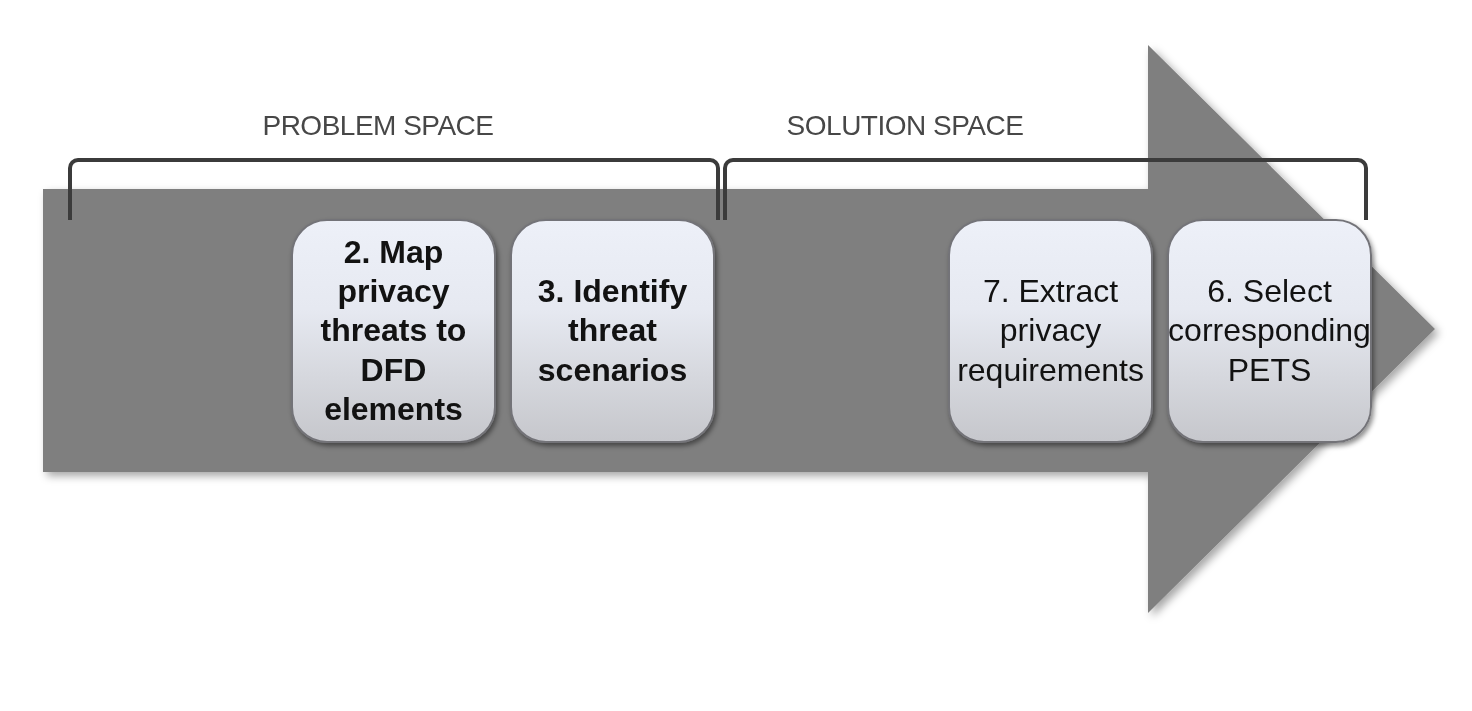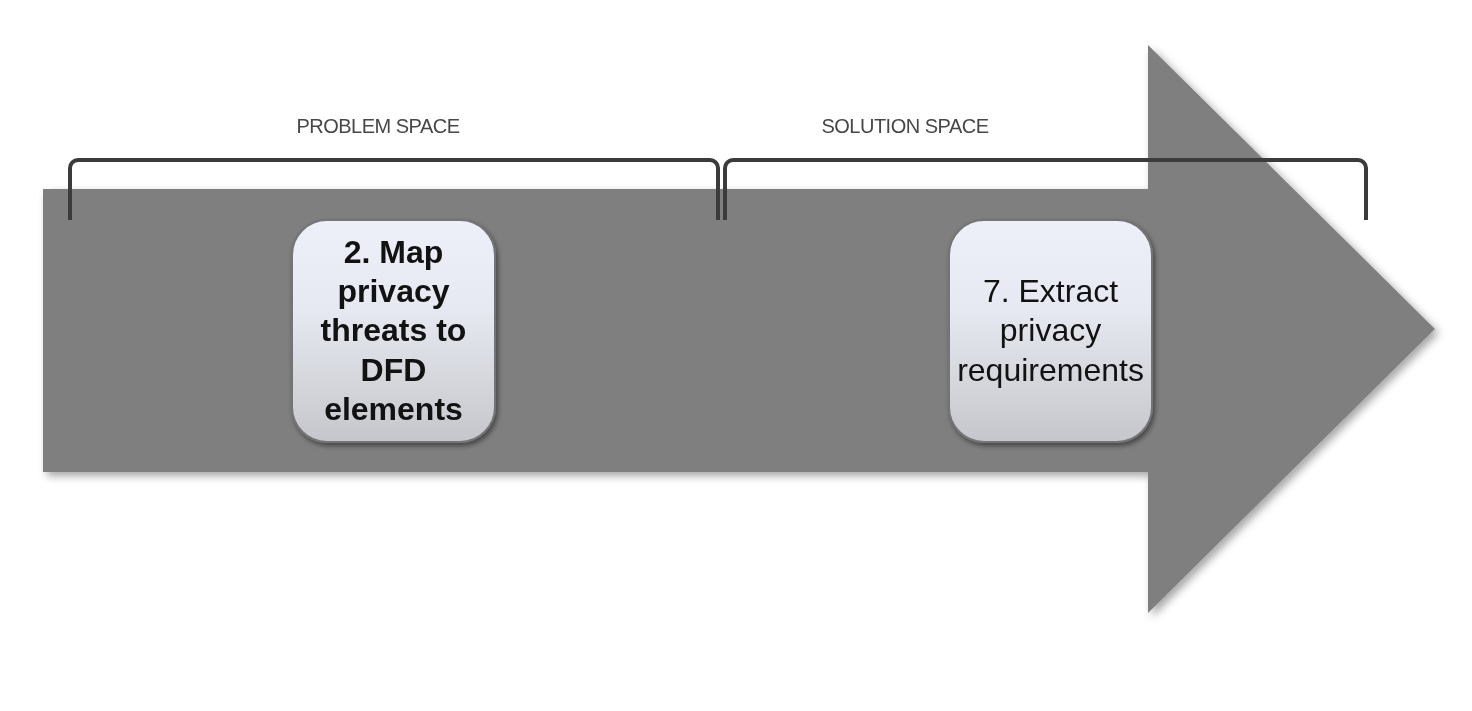--- a/index.html
+++ b/index.html
@@ -24,21 +24,21 @@
     box-sizing:border-box;
     z-index:3;
     background:transparent;
   }
   #bracket-problem{left:68px;width:652px;}
   #bracket-solution{left:723px;width:645px;}
 
   .space-label{
     position:absolute;
     top:108px;
-    font-size:20px;
+    font-size:28px;
     line-height:36px;
     letter-spacing:-0.5px;
     color:#474747;
     text-align:center;
     z-index:3;
     white-space:nowrap;
   }
   #label-problem{left:68px;width:620px;}
   #label-solution{left:695px;width:420px;}
 
@@ -93,19 +93,29 @@
   <div class="bracket" id="bracket-problem"></div>
   <div class="bracket" id="bracket-solution"></div>
 
   <div class="step-box bold" id="step-2">
     <div class="step-label">2. Map
 privacy
 threats to
 DFD
 elements</div>
   </div>
+  <div class="step-box bold" id="step-3">
+    <div class="step-label">3. Identify
+threat
+scenarios</div>
+  </div>
   <div class="step-box" id="step-5">
     <div class="step-label">7. Extract
 privacy
 requirements</div>
   </div>
+  <div class="step-box" id="step-6">
+    <div class="step-label">6. Select
+corresponding
+PETS</div>
+  </div>
 
 </div>
 
 </body></html>

